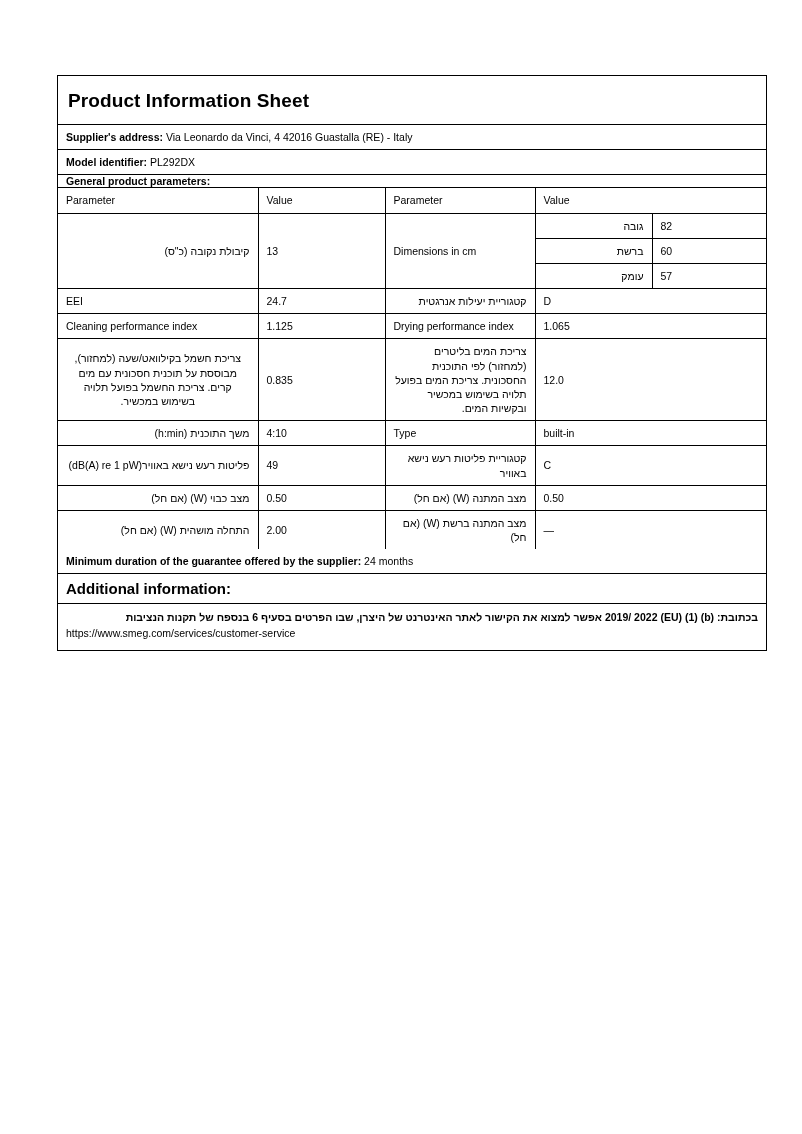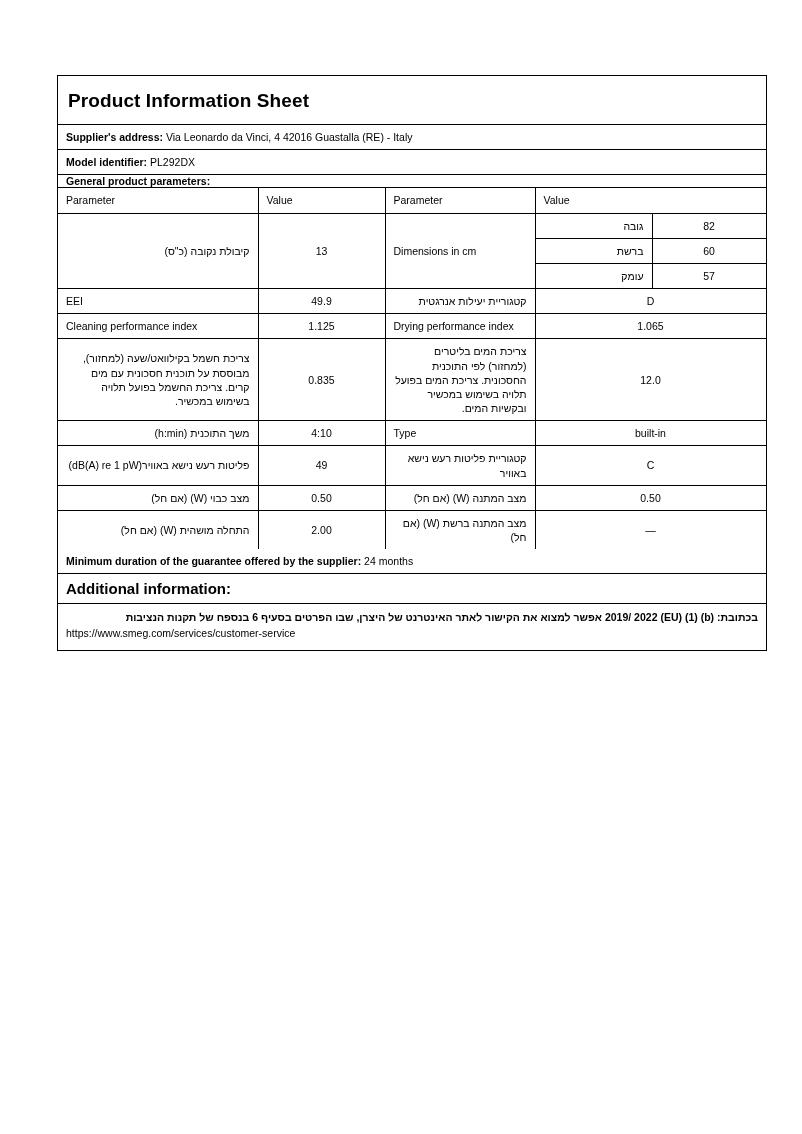--- a/index.html
+++ b/index.html
@@ -59,33 +59,33 @@
   table.params td {
     border: 1px solid #000;
     border-left: none;
     border-top: none;
     padding: 5px 8px;
     vertical-align: middle;
     line-height: 1.35;
   }
   table.params tr td:first-child { border-left: none; }
   table.params tr:last-child td { border-bottom: none; }
-  .c-center { text-align: center; }
+  .c-center { text-align: left; }
   .col-a { width: 200px; }
   .col-b { width: 127px; }
   .col-c { width: 150px; }
   .col-d { width: 117px; }
   .col-e { width: 114px; }
   .heb {
     direction: rtl;
     text-align: right;
     unicode-bidi: plaintext;
   }
   .tall { height: 62px; }
-  .tall2 { height: 64px; }
+  .tall2 { height: 64px; text-align: center; }
   .footer {
     position: absolute;
     right: 46px;
     top: 1100px;
     font-size: 11px;
     text-align: right;
   }
   .subtitle-row {
     border-bottom: 1px solid #000;
     padding: 6px 8px 6px 8px;
@@ -177,21 +177,21 @@
           <td class="heb">ברשת</td>
           <td class="c-center">60</td>
         </tr>
         <tr>
           <td class="heb">עומק</td>
           <td class="c-center">57</td>
         </tr>
 
         <tr>
           <td>EEI</td>
-          <td class="c-center">49.9</td>
+          <td class="c-center">24.7</td>
           <td class="heb">קטגוריית יעילות אנרגטית</td>
           <td colspan="2" class="c-center">D</td>
         </tr>
 
         <tr>
           <td>Cleaning performance index</td>
           <td class="c-center">1.125</td>
           <td>Drying performance index</td>
           <td colspan="2" class="c-center">1.065</td>
         </tr>

